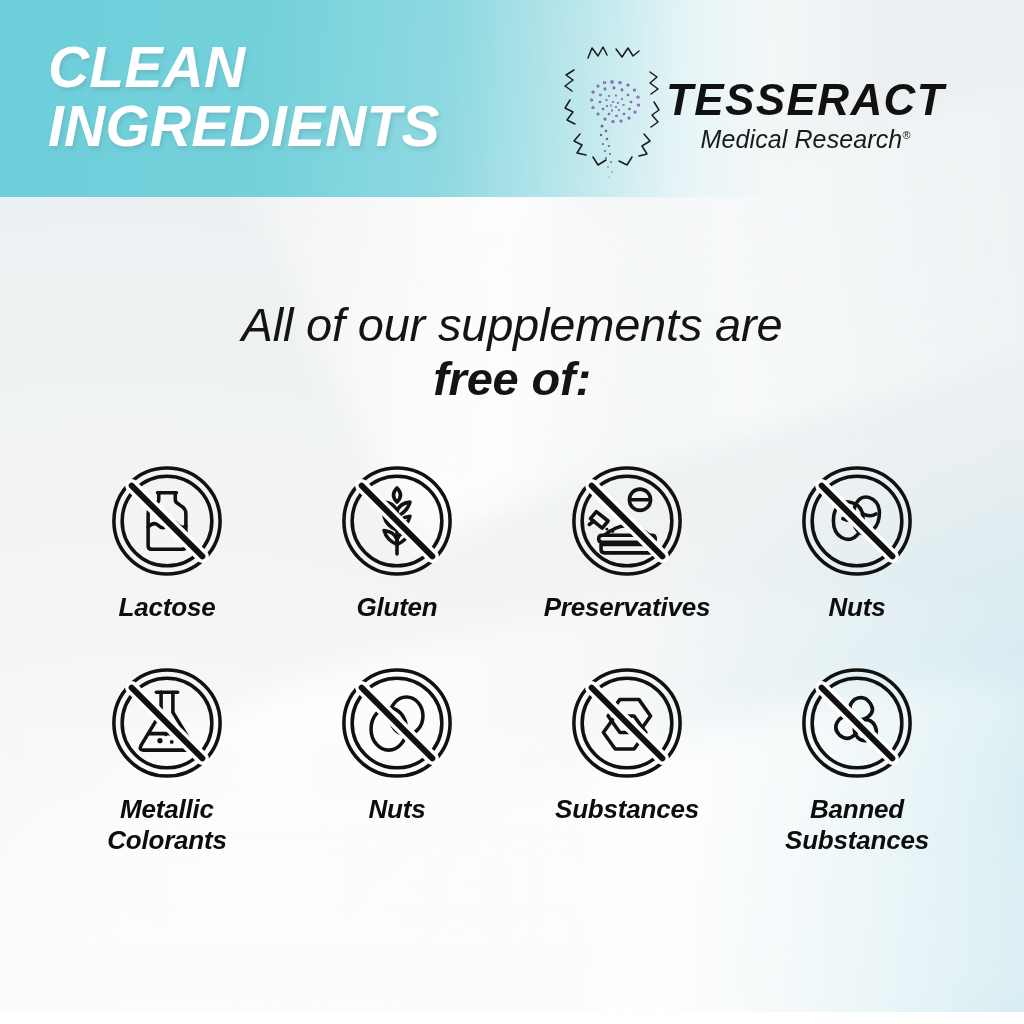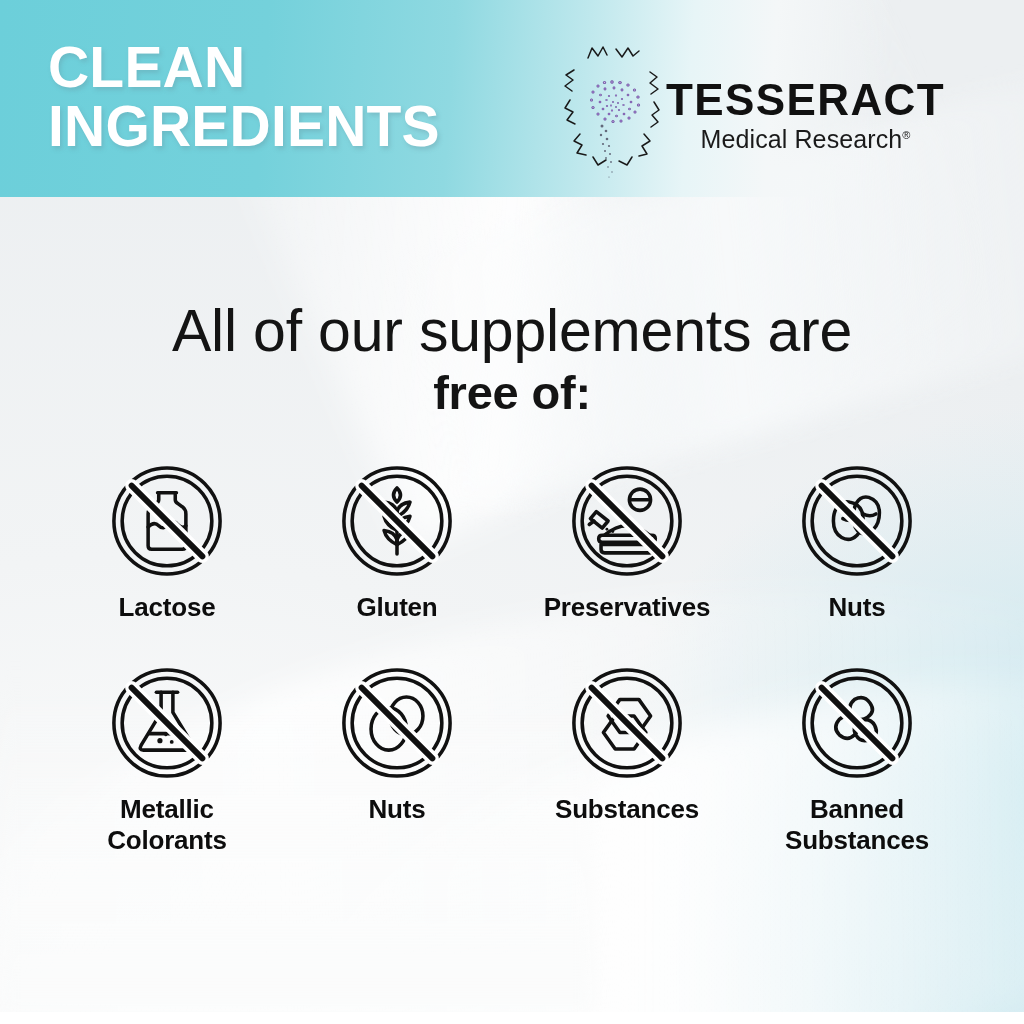--- a/index.html
+++ b/index.html
@@ -9,20 +9,21 @@
     font-family:"Liberation Sans", sans-serif;
     overflow:hidden;
   }
 
   
   .page {
     position:relative;
     width:1024px; height:1012px;
     background:#f4f6f7;
     overflow:hidden;
+    font-style:italic;
   }
 
   
   .bg-base {
     position:absolute; inset:0;
     background:
       radial-gradient(120% 85% at 12% 96%, #fdfdfd 0%, #f2f4f5 48%, #eceff1 100%);
   }
   .bg-blue-br {
     position:absolute; inset:0;
@@ -141,21 +142,21 @@
   
   .headline {
     position:absolute;
     left:0; top:298px;
     width:100%;
     text-align:center;
     z-index:4;
     color:#141414;
   }
   .headline-line1 {
-    font-size:59px;
+    font-size:47px;
     font-weight:300;
     line-height:1.13;
     letter-spacing:-.2px;
   }
   .headline-line2 {
     font-size:47px;
     font-weight:bold;
     line-height:1.2;
     letter-spacing:-.2px;
   }

